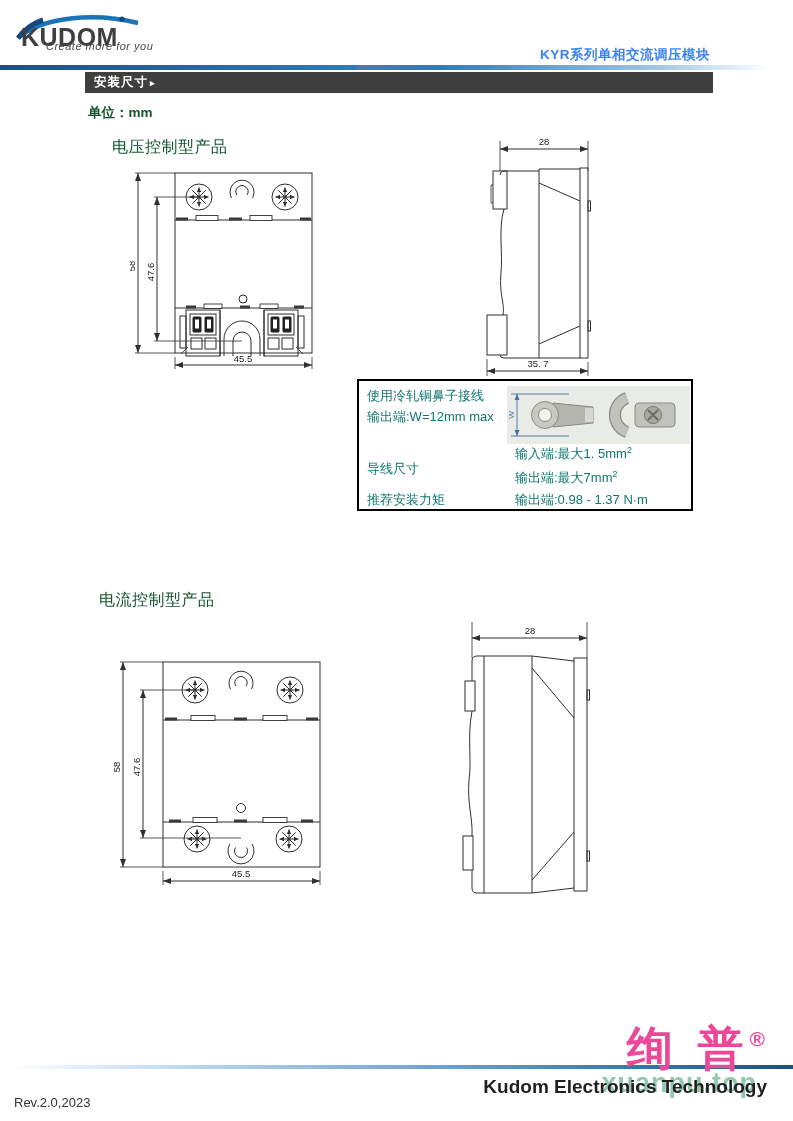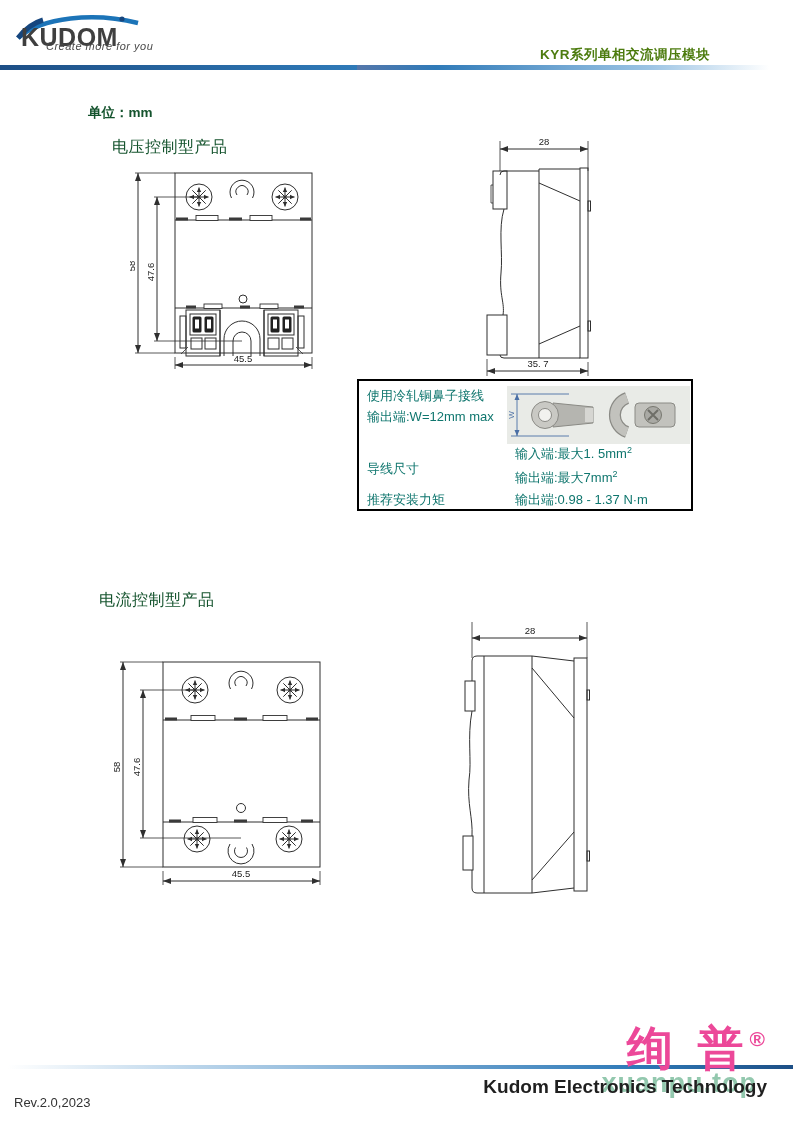--- a/index.html
+++ b/index.html
@@ -1,21 +1,21 @@
 <!DOCTYPE html>
 <html><head>
 <meta charset="utf-8">
 <style>
   html,body{margin:0;padding:0;background:#fff;}
   body{font-family:"Liberation Sans",sans-serif;-webkit-font-smoothing:antialiased;}
   #page{position:relative;width:793px;height:1121px;background:#fff;margin:0 auto;overflow:hidden;}
   .abs{position:absolute;}
   
   #tagline{left:46px;top:40px;font-size:11px;font-style:italic;color:#4a4a4a;letter-spacing:.5px;}
-  #doc-title{right:83px;top:46px;font-size:13.5px;font-weight:bold;color:#4d7c0f;letter-spacing:.5px;}
+  #doc-title{right:83px;top:46px;font-size:13.5px;font-weight:bold;color:#3b82f6;letter-spacing:.5px;}
   #header-rule{left:0;top:65px;width:793px;height:4.5px;
     background:linear-gradient(90deg,#1d4f86 0%,#2f7ab8 45%,#57a
     0%,#2f7ab8 55%,#9cc4e4 82%,rgba(255,255,255,0) 97%);}
   #section-bar{left:85px;top:72px;width:628px;height:21px;background:#3f3f3f;color:#fff;
     font-size:12.5px;font-weight:bold;line-height:21px;padding-left:9px;box-sizing:border-box;letter-spacing:1px;}
   #section-bar .arrow{font-size:9px;margin-left:2px;letter-spacing:0;}
   #unit-label{left:88px;top:104px;font-size:13.5px;font-weight:600;color:#14532d;}
   .sec-label{font-size:16px;font-weight:400;color:#14532d;letter-spacing:.5px;}
   
   .ln{stroke:#2f2f2f;stroke-width:1;fill:none;}
@@ -65,20 +65,21 @@
   <svg class="abs" style="left:12px;top:12px" width="140" height="40">
     <path d="M6,26 C30,5 82,0 126,11" stroke="#1c74b8" stroke-width="4.5" fill="none"></path>
     <path d="M6,26 C13,17 21,11 31,8" stroke="#16467e" stroke-width="5" fill="none"></path>
     <circle cx="110" cy="7" r="2.6" fill="#16467e"></circle>
     <text x="9" y="34" font-size="25" font-weight="bold" fill="#3f3f3f" letter-spacing="0.5">KUDOM</text>
   </svg>
   <div class="abs" id="tagline">Create more for you</div>
   <div class="abs" id="doc-title">KYR系列单相交流调压模块</div>
   <div class="abs" id="header-rule"></div>
 
+  <div class="abs" id="section-bar"><span>安装尺寸</span><span class="arrow">▸</span></div>
   <div class="abs" id="unit-label">单位：mm</div>
 
   <div class="abs sec-label" style="left:112px;top:137px">电压控制型产品</div>
 
   <svg class="abs" style="left:130px;top:158px" width="210" height="220" viewBox="0 0 210 220">
 
     <path class="thin" d="M5,15H45 M5,195H45"></path>
     <path class="ln" d="M8,15V195"></path>
     <path class="arr" d="M8,15l-3,8h6z M8,195l-3,-8h6z"></path>
     <text class="dim" text-anchor="middle" x="5" y="108" transform="rotate(-90 5 108)">58</text>

